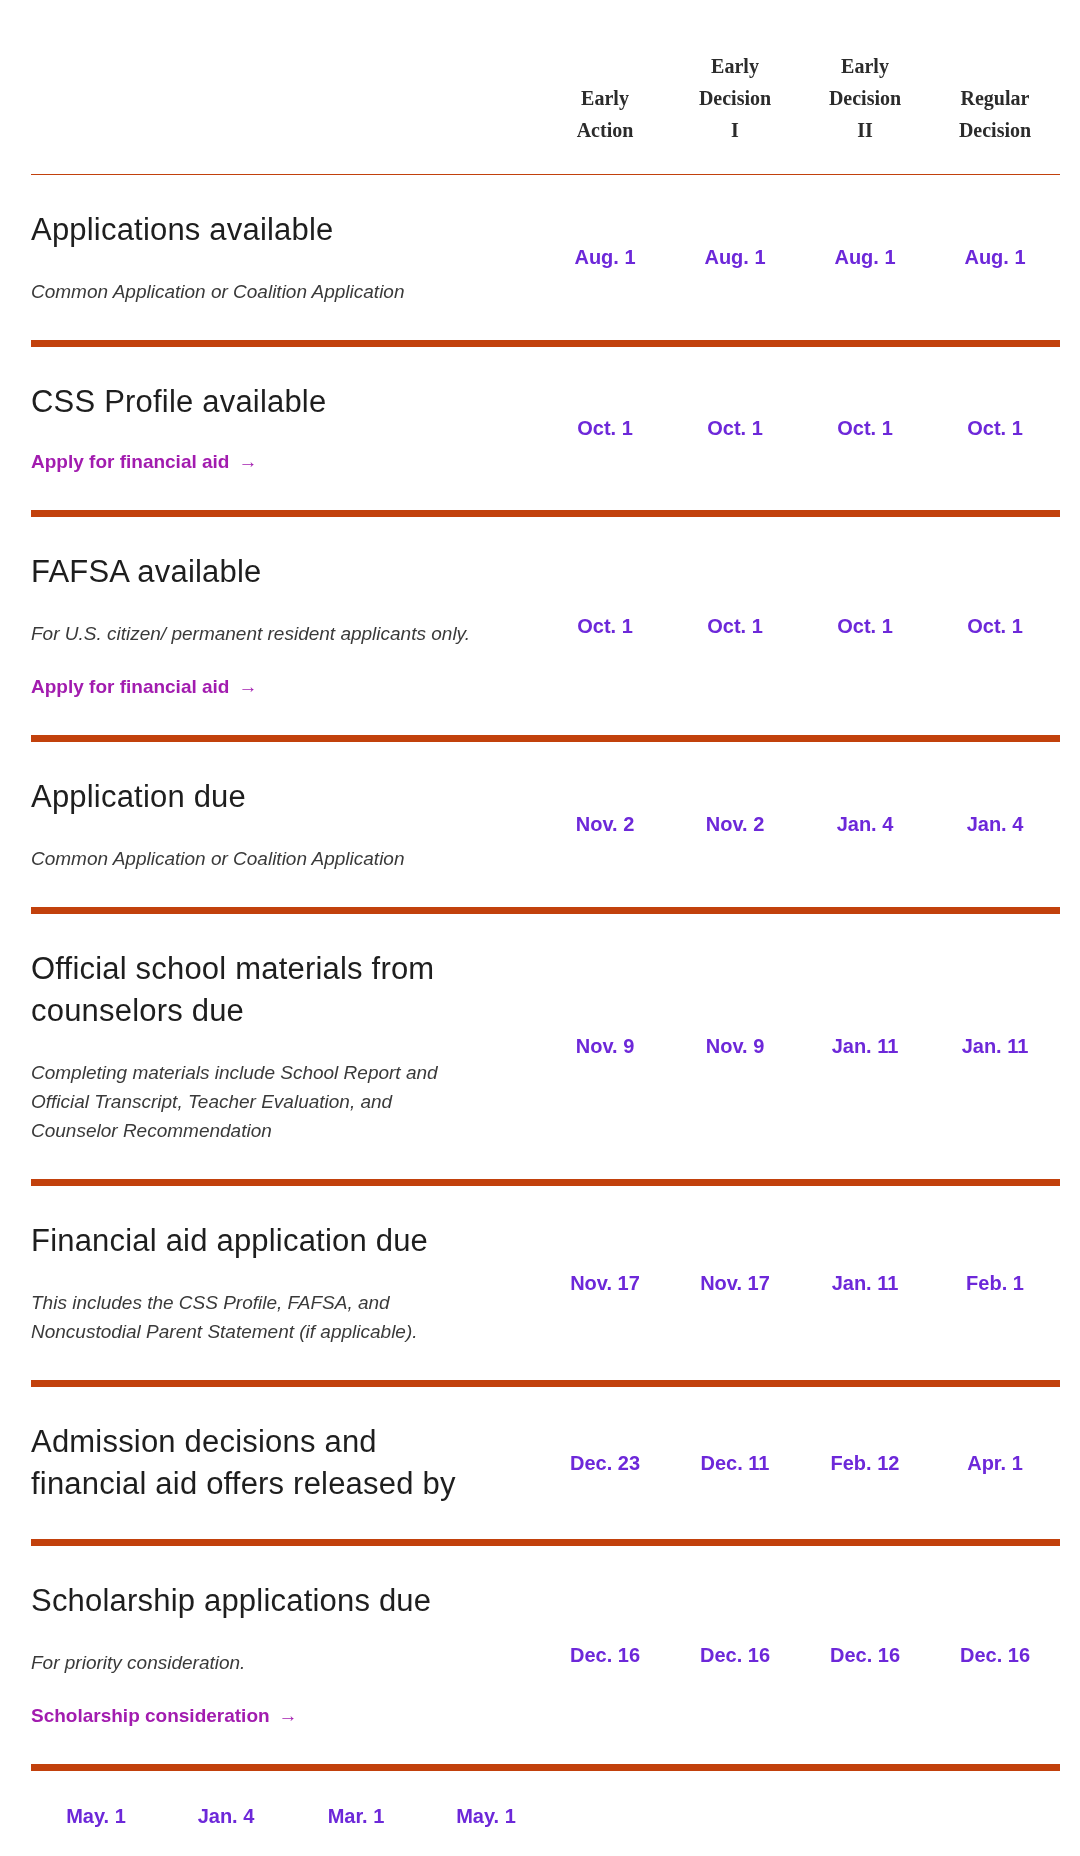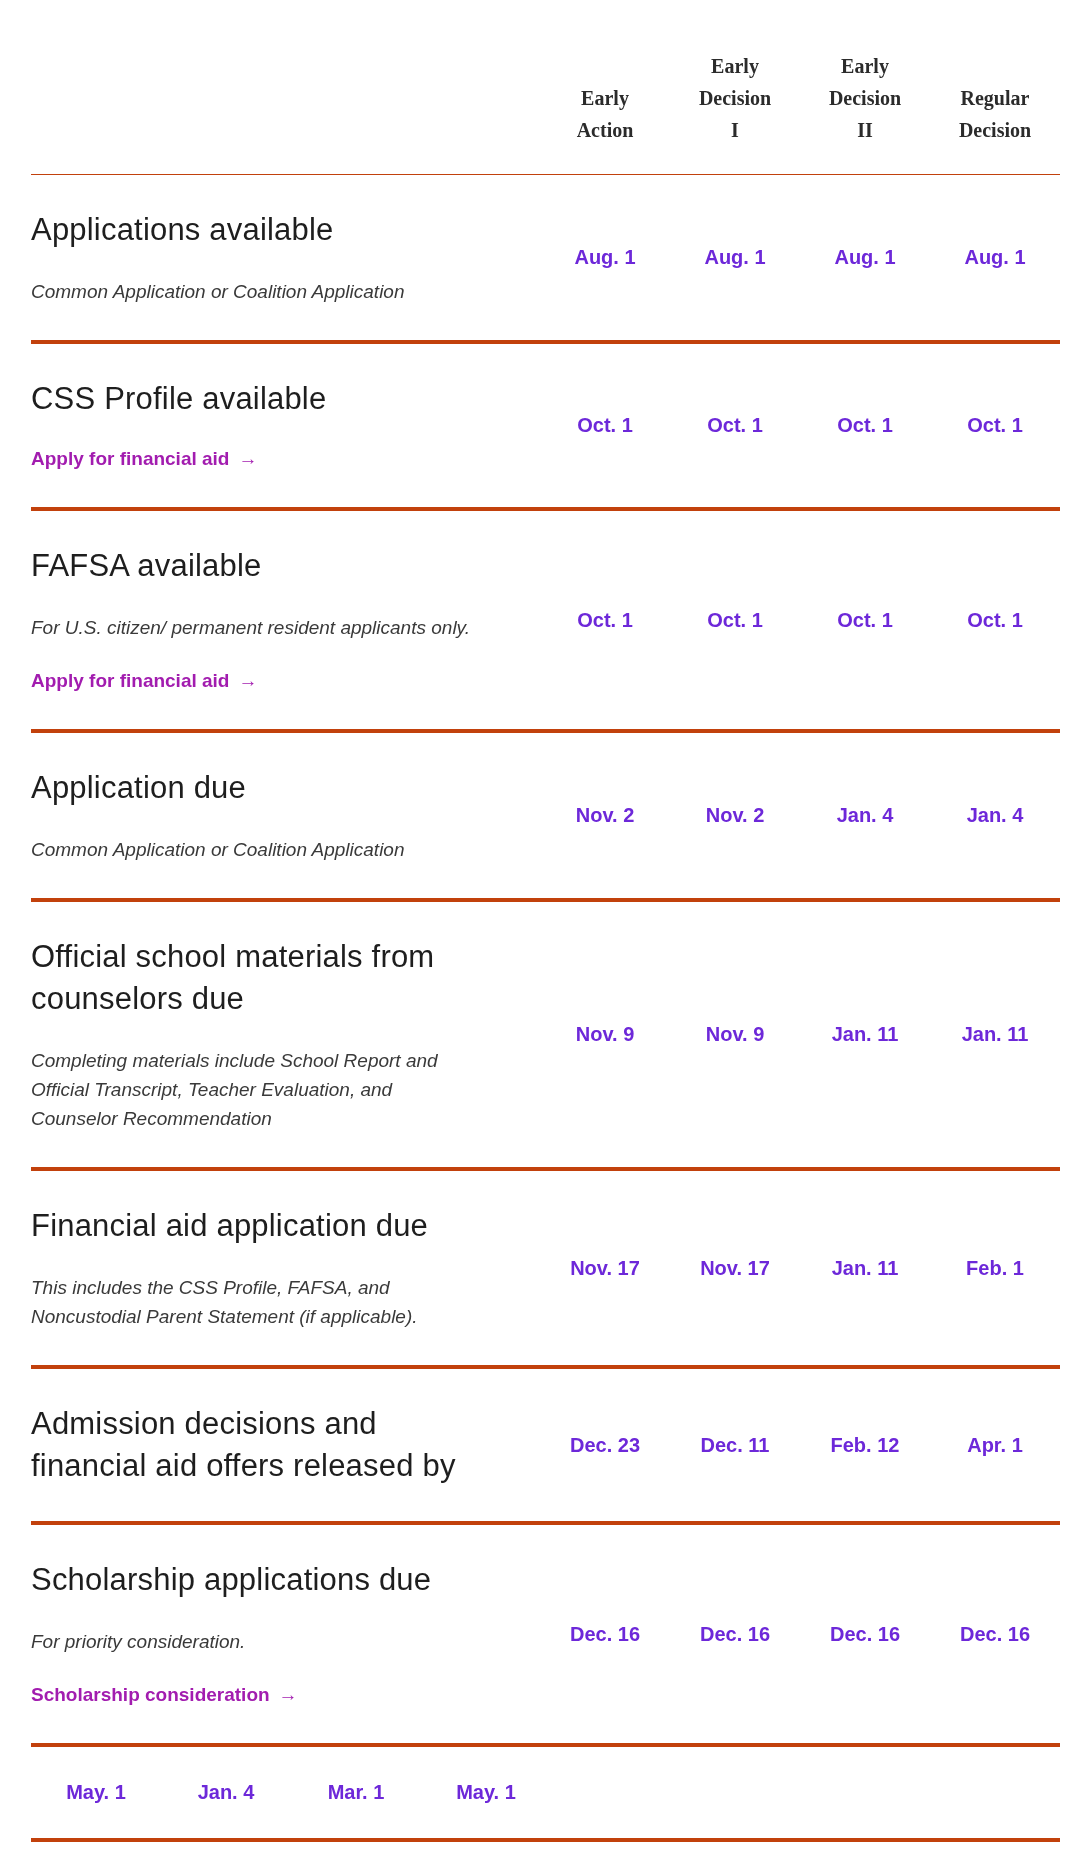--- a/index.html
+++ b/index.html
@@ -30,21 +30,21 @@
     line-height:32px;
     color:#2b2b2b;
     white-space:pre-line;
   }
 
   
   .row {
     display:flex;
     align-items:center;
     padding:34px 0;
-    border-bottom:4px solid #c2410c;
+    border-bottom:7px solid #c2410c;
   }
   .label-cell { flex:1 1 auto; min-width:0; padding-right:24px; }
   .row-title {
     font-size:31px;
     font-weight:300;
     line-height:42px;
     color:#1e1e1e;
     letter-spacing:0.2px;
     white-space:pre-line;
   }

